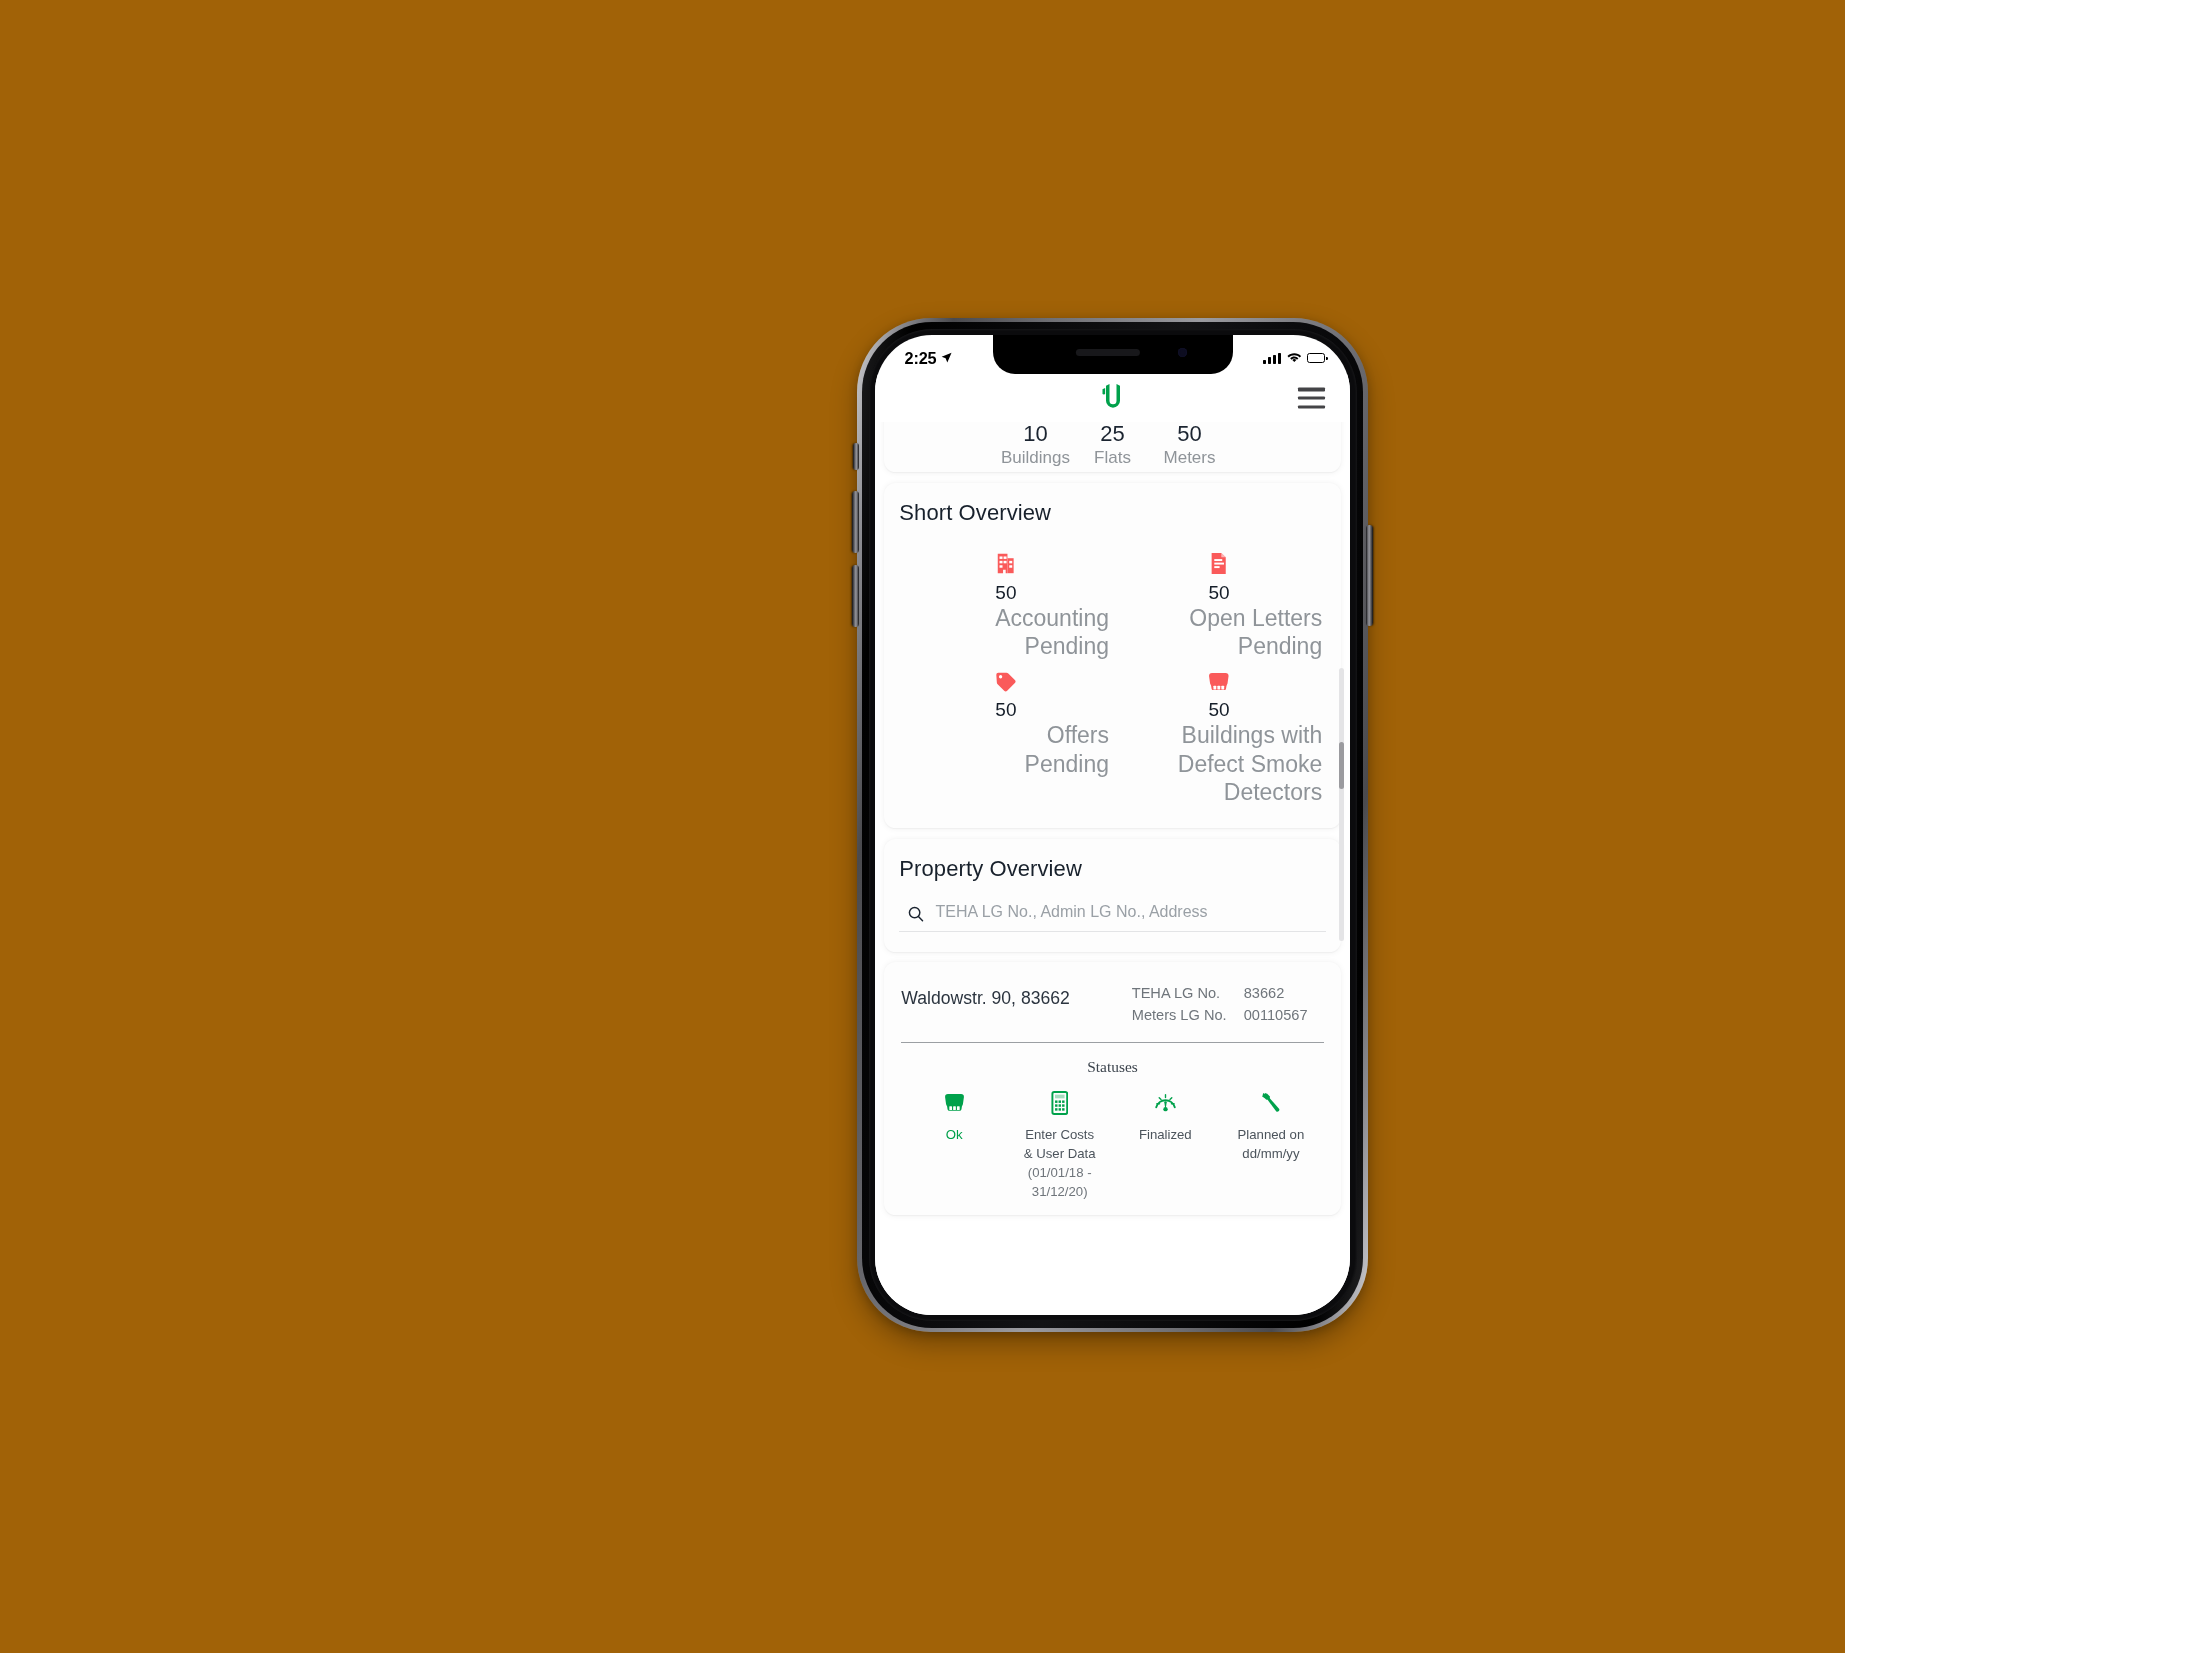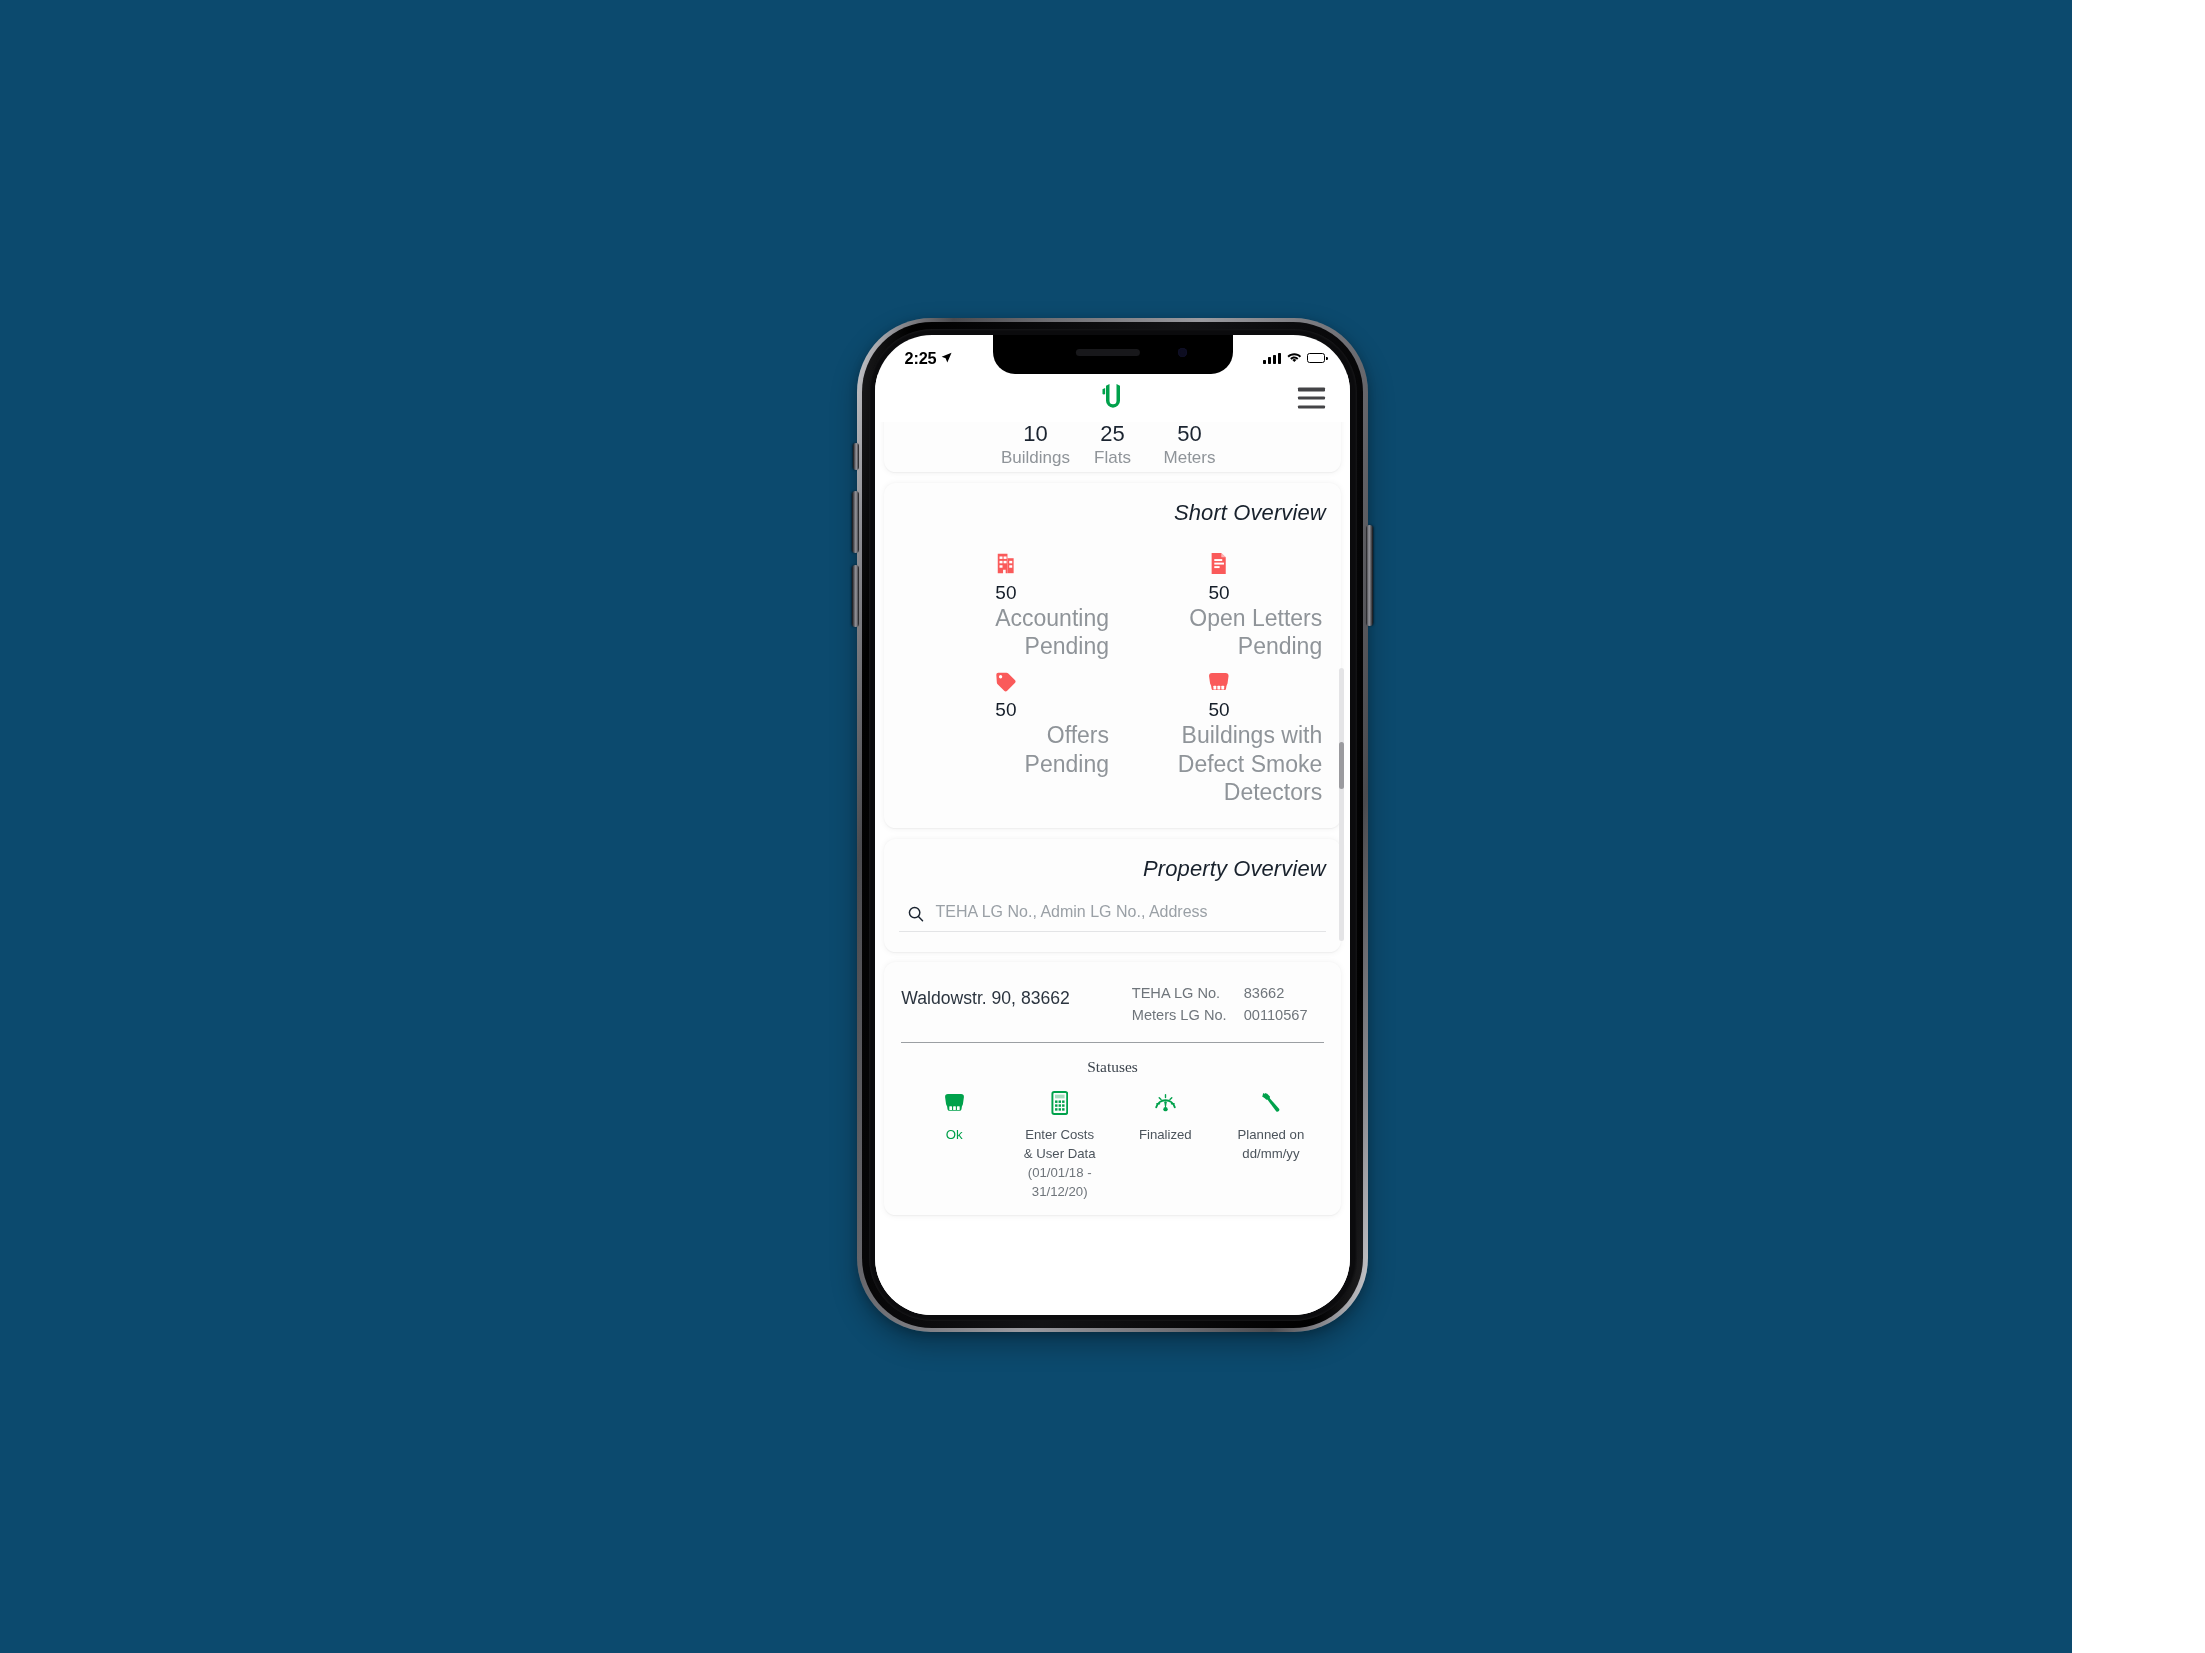--- a/index.html
+++ b/index.html
@@ -9,23 +9,23 @@
     width: 2205px;
     height: 1654px;
     background: #ffffff;
     font-family: "Liberation Sans", sans-serif;
     overflow: hidden;
   }
 
   
   .stage {
     position: relative;
-    width: 2072px;
+    width: 1845px;
     height: 1654px;
-    background: #0c4a6e;
+    background: #a16207;
   }
 
   .phone {
     position: absolute;
     left: 857px;
     top: 318px;
     width: 511px;
     height: 1014px;
   }
 
@@ -255,26 +255,25 @@
     font-size: 17px;
     color: #8f9499;
     line-height: 1.25;
     margin-top: 2.6px;
     font-weight: 400;
   }
 
   
   .card-short { padding: 17.6px 15px 22px; }
   .card-title {
-    text-align: right;
+    text-align: left;
     font-size: 22px;
     color: #18212c;
     font-weight: 400;
     letter-spacing: 0.1px;
-    font-style: italic;
   }
   .kpi-grid {
     margin-top: 23px;
     display: grid;
     grid-template-columns: 1fr 1fr;
     row-gap: 7px;
   }
   .kpi {
     text-align: center;
     padding: 0 3.5px;

